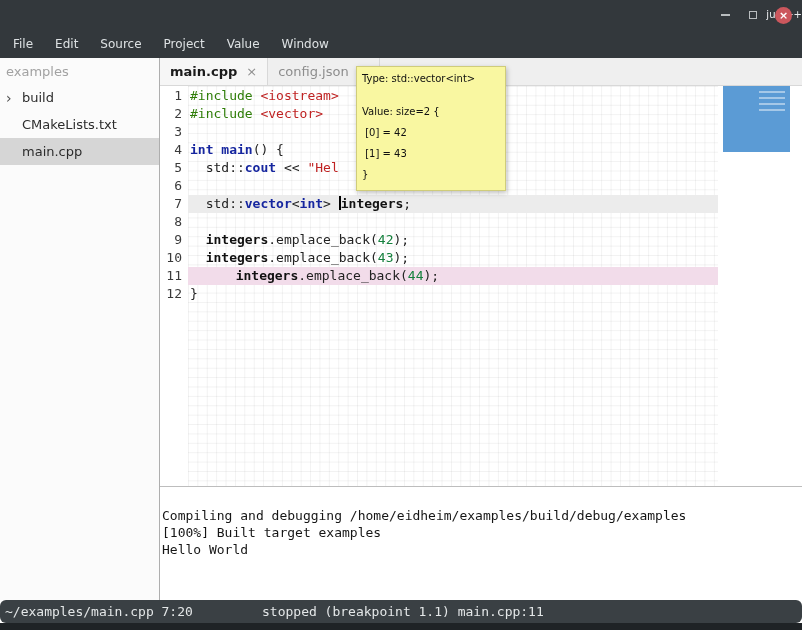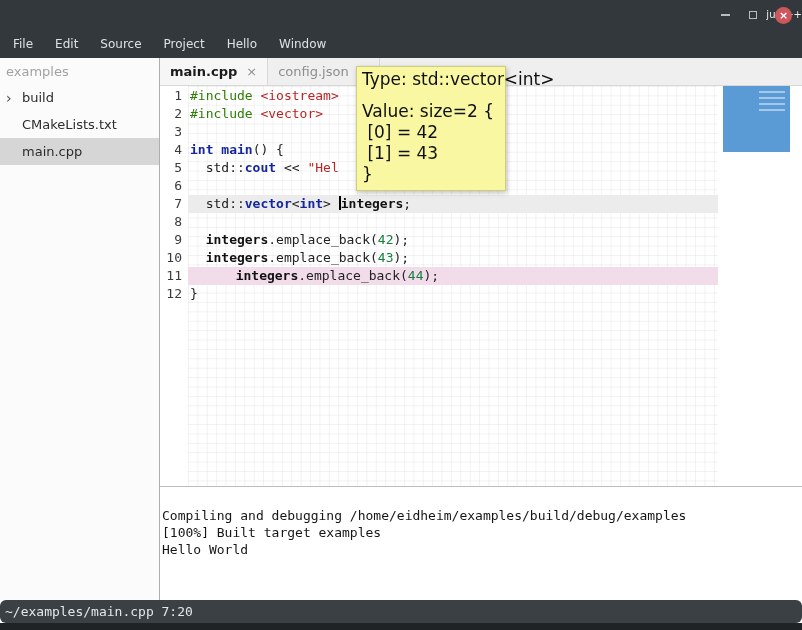--- a/index.html
+++ b/index.html
@@ -66,21 +66,21 @@
   .term-line{height:17px;line-height:17px;white-space:pre;}
   
   .statusbar{height:23px;background:var(--statusbar-bg,#3a4044);position:relative;
     font-family:"DejaVu Sans Mono","Liberation Mono",monospace;font-size:13px;color:#e4e7e8;border-radius:6px;}
   .st-left{position:absolute;left:5px;top:0;line-height:23px;}
   .st-center{position:absolute;left:262px;top:0;line-height:23px;}
   .bottomstrip{height:7px;background:#1f2326;}
   
   .tooltip{position:absolute;left:356px;top:66px;width:150px;box-sizing:border-box;
     background:var(--tooltip-bg,#f9f7a1);border:1px solid #cfcc7a;box-shadow:1px 2px 5px rgba(0,0,0,0.25);
-    padding:3px 5px 5px 5px;font-size:17px;color:#101010;z-index:20;}
+    padding:3px 5px 5px 5px;font-size:10px;color:#101010;z-index:20;}
   .tt-type{line-height:18px;margin-bottom:13px;white-space:nowrap;}
   .tt-line{line-height:21px;white-space:pre;}
 </style>
 </head>
 <body>
 
 <div class="window">
 
   <div class="titlebar">
     <div class="title">juCi++</div>
@@ -93,21 +93,21 @@
         </span>
       <span class="btn-close">×</span>
     </div>
   </div>
 
   <div class="menubar" id="menubar">
       <div class="menu-item">File</div>
       <div class="menu-item">Edit</div>
       <div class="menu-item">Source</div>
       <div class="menu-item">Project</div>
-      <div class="menu-item">Hello</div>
+      <div class="menu-item">Value</div>
       <div class="menu-item">Window</div>
     </div>
 
   <div class="body">
     <div class="sidebar">
       <div class="sb-header">examples</div>
       <div id="tree">
           <div class="tree-row">
             <span class="chev">›</span>
             <span class="tree-label">build</span>
@@ -197,20 +197,21 @@
       <div class="terminal" id="terminal">
           <div class="term-line">Compiling and debugging /home/eidheim/examples/build/debug/examples</div>
           <div class="term-line">[100%] Built target examples</div>
           <div class="term-line">Hello World</div>
         </div>
     </div>
   </div>
 
   <div class="statusbar">
     <span class="st-left">~/examples/main.cpp 7:20</span>
+    <span class="st-center">stopped (breakpoint 1.1) main.cpp:11</span>
   </div>
   <div class="bottomstrip"></div>
 
   <div class="tooltip">
     <div class="tt-type">Type: std::vector&lt;int&gt;</div>
     <div class="tt-line">Value: size=2 {</div>
     <div class="tt-line"> [0] = 42</div>
     <div class="tt-line"> [1] = 43</div>
     <div class="tt-line">}</div>
   </div>

